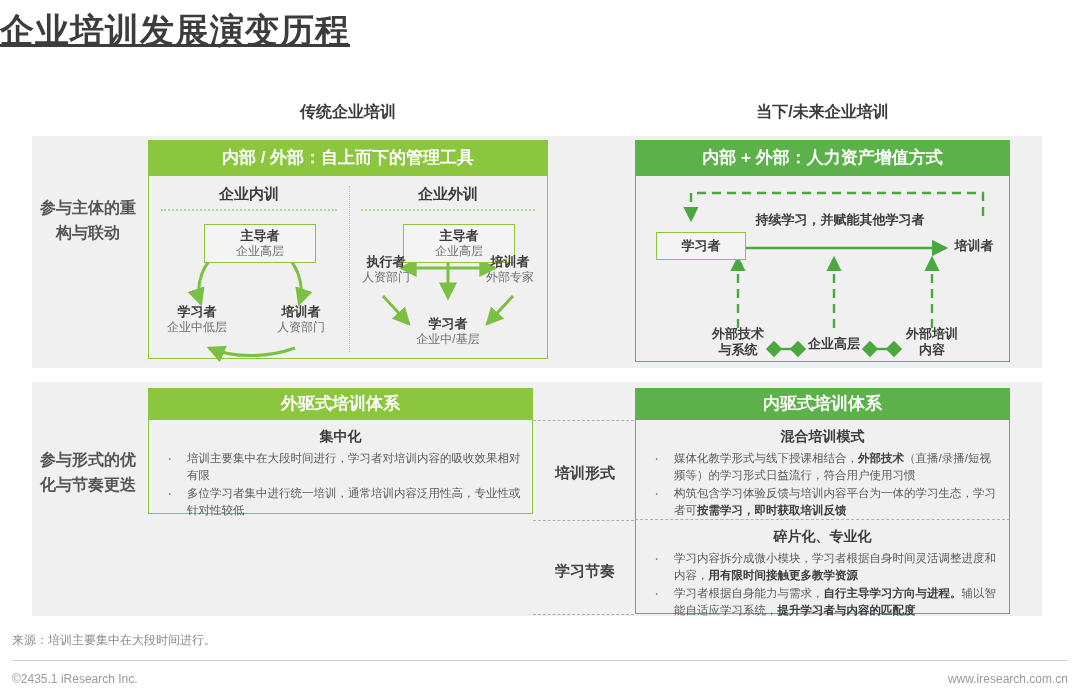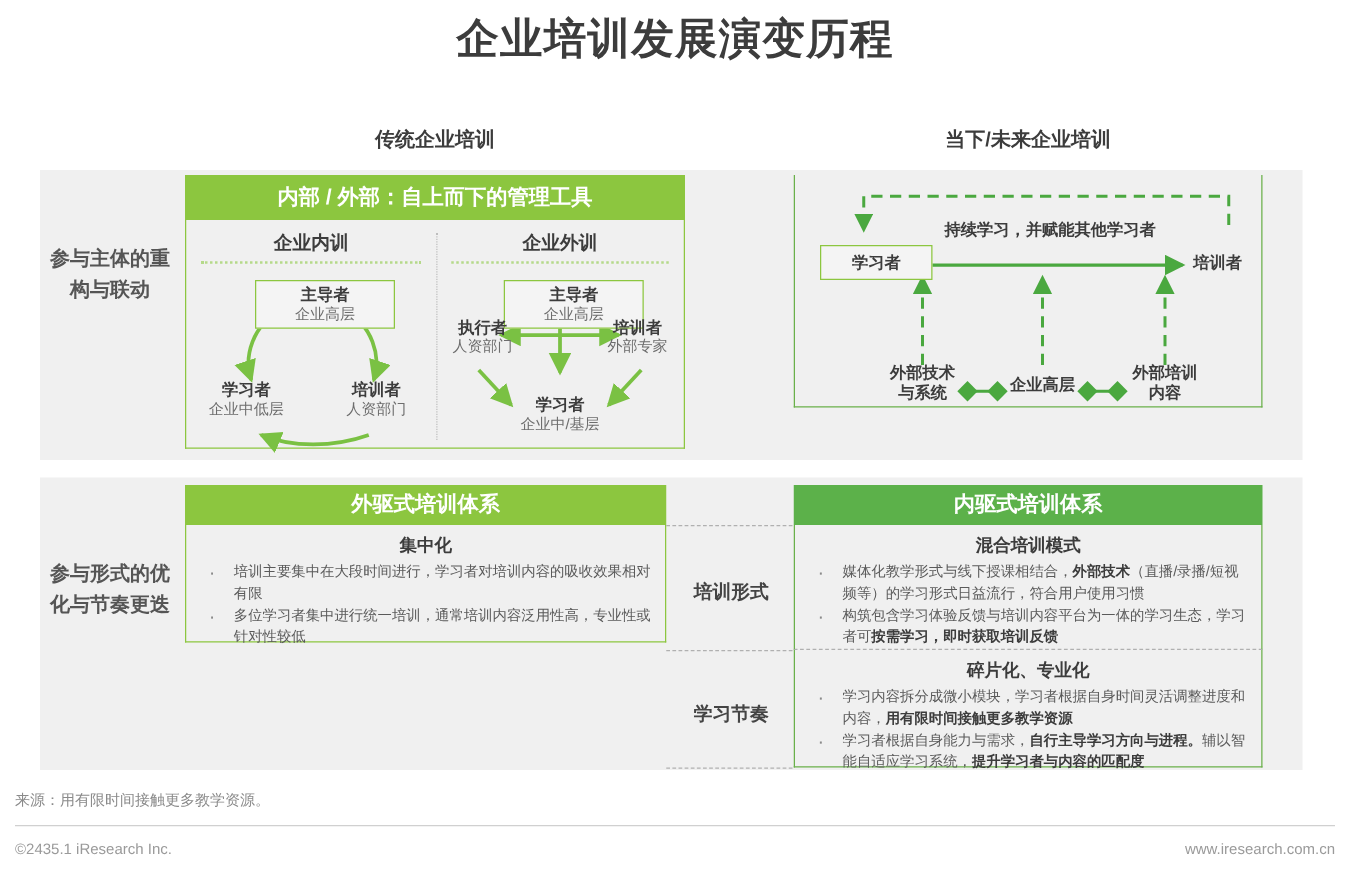--- a/index.html
+++ b/index.html
@@ -9,23 +9,24 @@
     font-family:"Liberation Sans","DejaVu Sans",sans-serif;
     color:#4a4a4a;
     overflow:hidden;
     position:relative;
   }
   .page{position:relative;width:1080px;height:700px;}
 
   
   .title{
     position:absolute;top:8px;left:0;width:1080px;
-    text-align:center;
+    text-align:left;
     font-size:34px;font-weight:bold;color:#3c3c3c;
     letter-spacing:1px;
+    text-decoration:underline;
   }
 
   
   .col-caption{
     position:absolute;top:102px;
     font-size:16px;font-weight:bold;color:#3c3c3c;
     text-align:center;
   }
   #cap-left{left:148px;width:400px;}
   #cap-right{left:635px;width:375px;}
@@ -249,20 +250,21 @@
         <div class="node" style="left:52px;top:140px;width:94px;">
           <div class="n1">学习者</div>
           <div class="n2">企业中/基层</div>
         </div>
       </div>
 
     </div>
   </div>
 
   <div class="panel" id="panel-future">
+    <div class="panel-head">内部 + 外部：人力资产增值方式</div>
     <div class="panel-body">
 
       <svg class="svg-layer" width="373" height="186">
         <defs>
           <marker id="ah-d" markerWidth="8" markerHeight="8" refX="5.5" refY="3.2" orient="auto">
             <path d="M0,0 L6.4,3.2 L0,6.4 z" fill="#4aa83f"></path>
           </marker>
           <marker id="dot-d" markerWidth="8" markerHeight="8" refX="4" refY="4" orient="auto">
             <path d="M4,0.6 L7.4,4 L4,7.4 L0.6,4 z" fill="#4aa83f"></path>
           </marker>
@@ -336,18 +338,18 @@
     </div>
     <div class="cell last" id="cell-r2">
       <div class="cell-h">碎片化、专业化</div>
       <ul class="bullets" id="rb1">
           <li><span>学习内容拆分成微小模块，学习者根据自身时间灵活调整进度和内容，</span><b>用有限时间接触更多教学资源</b></li>
           <li><span>学习者根据自身能力与需求，</span><b>自行主导学习方向与进程。</b><span>辅以智能自适应学习系统，</span><b>提升学习者与内容的匹配度</b></li>
         </ul>
     </div>
   </div>
 
-  <div class="source">来源：用有限时间接触更多教学资源。</div>
+  <div class="source">来源：培训主要集中在大段时间进行。</div>
   <div class="rule"></div>
   <div class="copy">©2435.1 iResearch Inc.</div>
   <div class="web">www.iresearch.com.cn</div>
 
 </div>
 
 </body></html>

